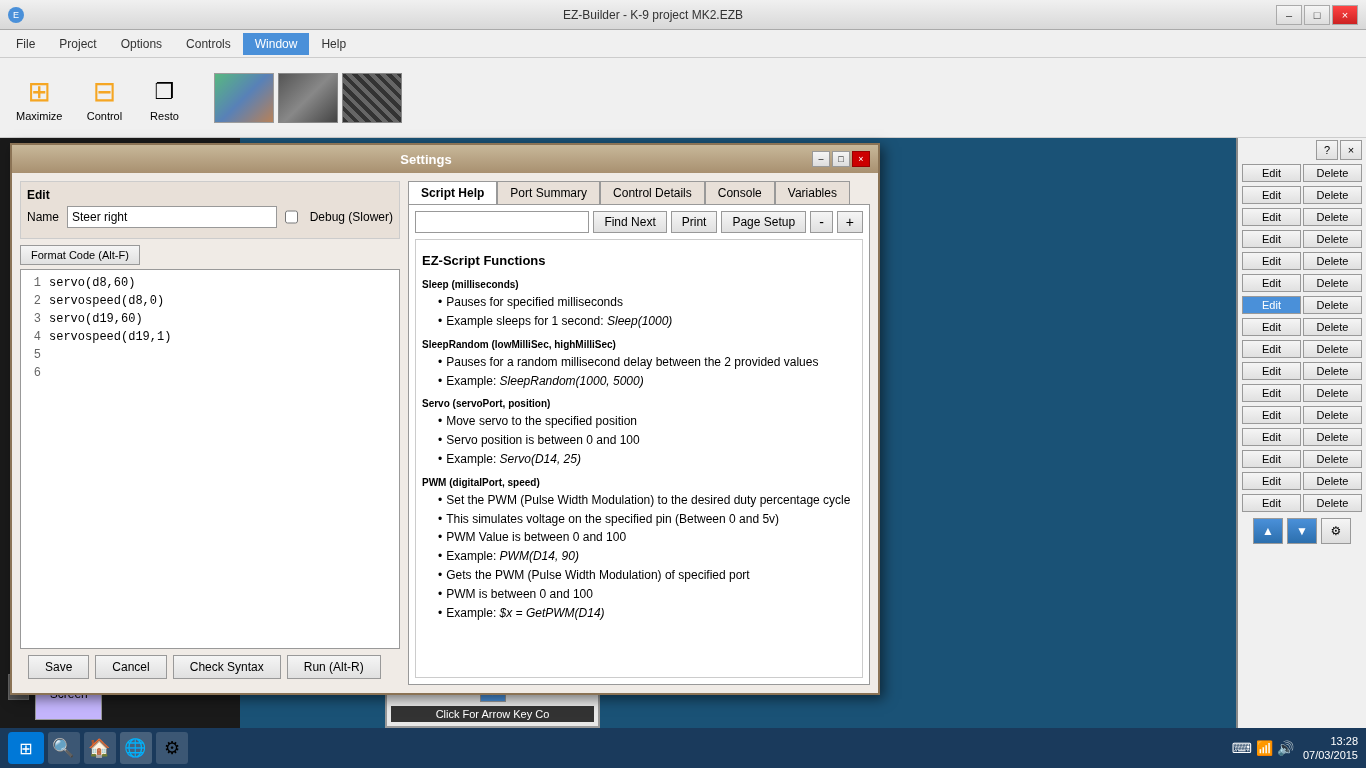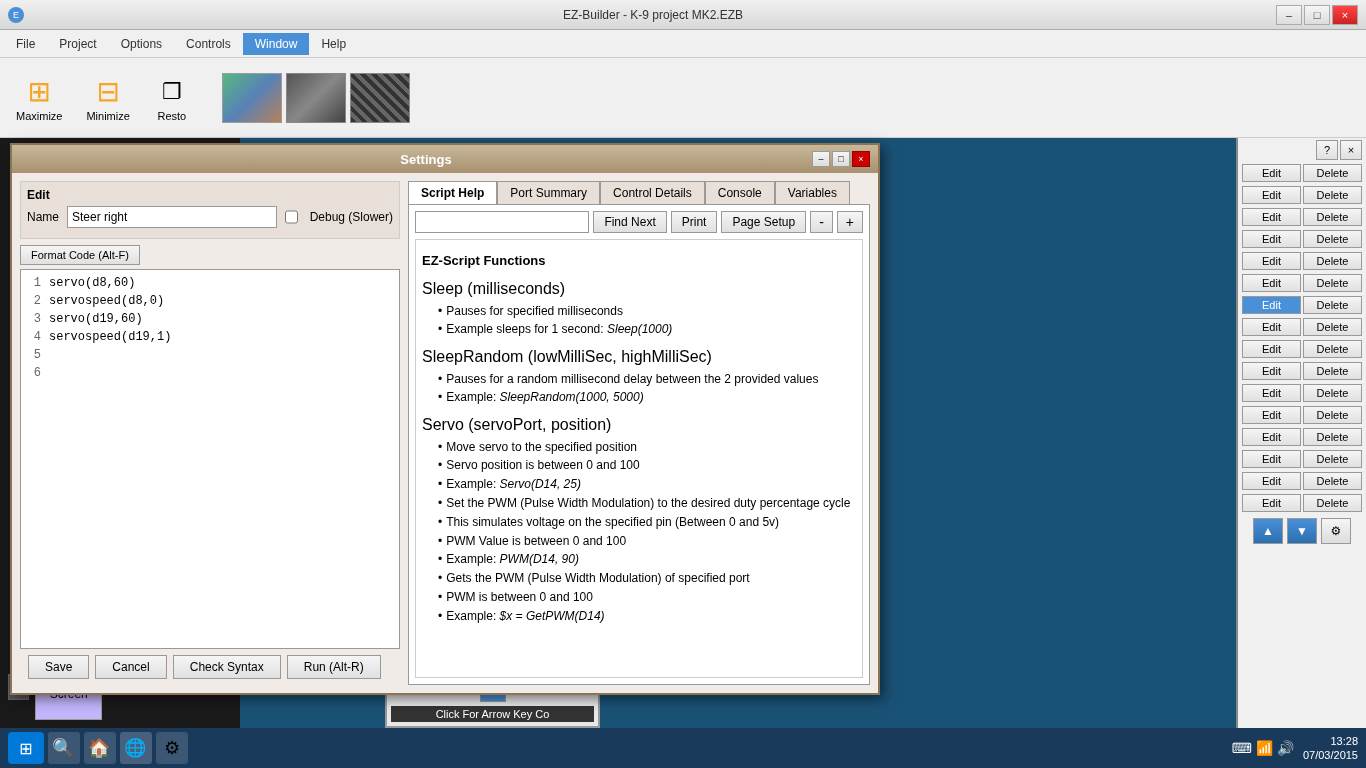--- a/index.html
+++ b/index.html
@@ -76,21 +76,21 @@
     .search-bar { display: flex; align-items: center; gap: 4px; margin-bottom: 6px; }
     .search-input { flex: 1; height: 22px; border: 1px solid #999; padding: 2px 4px; font-size: 12px; }
     .search-btn { padding: 2px 10px; border: 1px solid #999; background: linear-gradient(to bottom, #f5f5f5, #e0e0e0); cursor: pointer; font-size: 12px; height: 22px; }
     .minus-btn { padding: 2px 8px; border: 1px solid #999; background: linear-gradient(to bottom, #f5f5f5, #e0e0e0); cursor: pointer; font-size: 14px; height: 22px; }
     .plus-btn { padding: 2px 8px; border: 1px solid #999; background: linear-gradient(to bottom, #f5f5f5, #e0e0e0); cursor: pointer; font-size: 14px; height: 22px; }
 
     
     .help-content { flex: 1; overflow-y: auto; font-size: 12px; line-height: 1.4; border: 1px solid #ccc; padding: 6px; position: relative; }
     .help-scroll { height: 420px; overflow-y: auto; }
     .help-section-title { font-weight: bold; font-size: 13px; margin: 6px 0 4px 0; }
-    .help-func { font-weight: normal; margin: 8px 0 2px 0; font-size: 16px; }
+    .help-func { font-weight: bold; margin: 8px 0 2px 0; font-size: 10px; }
     .help-bullet { margin-left: 16px; margin-bottom: 2px; display: flex; gap: 4px; }
     .bullet-dot { flex-shrink: 0; }
 
     
     .right-panel { flex: 1; background: #1a5276; position: relative; overflow: hidden; }
     .right-panel-inner { position: absolute; right: 0; top: 0; width: 130px; height: 100%; background: #f0f0f0; border-left: 2px solid #888; display: flex; flex-direction: column; }
     .edit-delete-row { display: flex; gap: 2px; padding: 2px 4px; }
     .ed-btn { flex: 1; padding: 2px 4px; border: 1px solid #999; background: linear-gradient(to bottom, #f5f5f5, #e0e0e0); cursor: pointer; font-size: 11px; text-align: center; }
     .ed-btn.highlight { background: #4a90d9; color: white; }
     .panel-header { display: flex; justify-content: flex-end; gap: 2px; padding: 2px 4px; }
@@ -148,21 +148,21 @@
   <span class="menu-item">Help</span>
 </div>
 
 <div class="toolbar">
   <div class="toolbar-btn">
     <div class="toolbar-icon" style="color:#f5a623; font-size:28px;">⊞</div>
     <span>Maximize</span>
   </div>
   <div class="toolbar-btn">
     <div class="toolbar-icon" style="color:#f5a623; font-size:28px;">⊟</div>
-    <span>Minimize</span>
+    <span>Control</span>
   </div>
   <div class="toolbar-btn">
     <div class="toolbar-icon" style="font-size:22px;">❐</div>
     <span>Resto</span>
   </div>
   <div class="toolbar-thumbnails">
     <div class="thumbnail" style="background: linear-gradient(135deg, #3a6, #36a, #a63); opacity:0.8;"></div>
     <div class="thumbnail" style="background: linear-gradient(135deg, #555, #888, #444);"></div>
     <div class="thumbnail" style="background: repeating-linear-gradient(45deg, #333, #333 4px, #666 4px, #666 8px);"></div>
   </div>
@@ -291,20 +291,21 @@
                     <span>Move servo to the specified position</span>
                   </div>
                   <div class="help-bullet">
                     <span class="bullet-dot">•</span>
                     <span>Servo position is between 0 and 100</span>
                   </div>
                   <div class="help-bullet">
                     <span class="bullet-dot">•</span>
                     <span>Example: <i>Servo(D14, 25)</i></span>
                   </div>
+                  <div class="help-func">PWM (digitalPort, speed)</div>
                   <div class="help-bullet">
                     <span class="bullet-dot">•</span>
                     <span>Set the PWM (Pulse Width Modulation) to the desired duty percentage cycle</span>
                   </div>
                   <div class="help-bullet">
                     <span class="bullet-dot">•</span>
                     <span>This simulates voltage on the specified pin (Between 0 and 5v)</span>
                   </div>
                   <div class="help-bullet">
                     <span class="bullet-dot">•</span>

